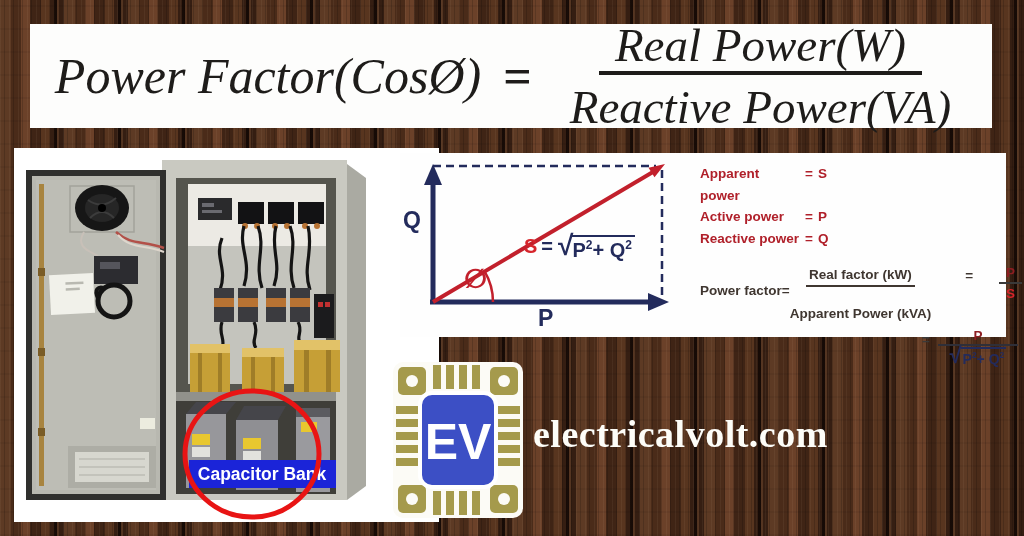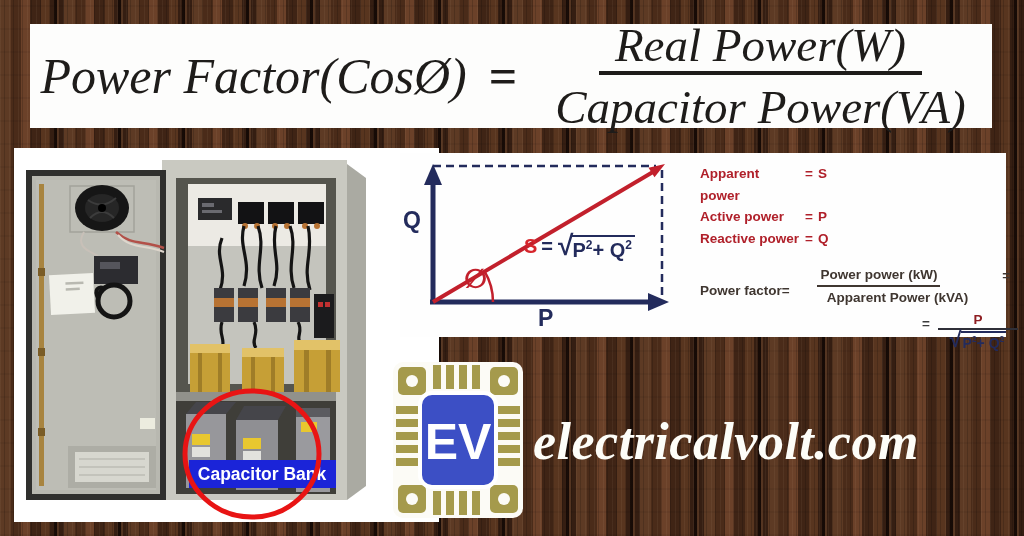--- a/index.html
+++ b/index.html
@@ -44,50 +44,50 @@
   
   .legend{position:absolute;left:300px;top:10px;width:306px;font-size:13.5px;font-weight:bold;}
   .leg-row{display:flex;line-height:21.5px;color:var(--crimson,#b0202a);}
   .leg-label{width:100px;}
   .leg-eq{width:18px;text-align:center;}
   .pf{margin-top:15px;color:var(--dark,#3f3630);}
   .pf-line1{display:flex;align-items:flex-start;line-height:17px;}
   .pf-label{margin-top:18px;white-space:nowrap;}
   .frac{display:inline-flex;flex-direction:column;align-items:center;}
   .pf-num{border-bottom:2.5px solid var(--dark,#3f3630);padding:2px 3px 2px;white-space:nowrap;}
-  .pf-den{padding-top:2px;white-space:nowrap;margin-left:37px;}
+  .pf-den{padding-top:18px;white-space:nowrap;}
   .pf-eq{margin-left:34px;margin-top:3px;}
   .ps-frac{margin-left:26px;}
   .ps-num{color:var(--maroon,#8e1e22);border-bottom:2px solid #3a3a3a;padding:0 7px 1px;}
   .ps-den{color:var(--brightred,#d6252b);padding-top:1px;}
   .pf-line2{display:flex;margin-top:6px;padding-left:222px;}
   .pf-eq2{margin-top:4px;color:#3a3a3a;}
   .frac2{display:inline-flex;flex-direction:column;align-items:center;margin-left:8px;}
   .f2-num{color:var(--maroon,#8e1e22);align-self:stretch;text-align:center;
           border-bottom:2.5px solid #2f2f38;padding-bottom:1px;min-width:80px;}
   .f2-den{color:var(--navy,#232b5c);display:inline-flex;font-size:14px;padding-top:1px;}
   .radical2{font-size:22px;line-height:.8;font-weight:bold;}
   .vinc2{border-top:2px solid var(--navy,#232b5c);margin-left:-1px;padding:1px 2px 0 2px;}
   
   .logo{position:absolute;left:393px;top:362px;}
   .site-name{position:absolute;left:533px;top:412px;font-family:"Liberation Serif",serif;
-             font-weight:bold;font-size:52px;color:#fdfdf8;letter-spacing:.5px;font-style:italic;}
+             font-weight:bold;font-size:38px;color:#fdfdf8;letter-spacing:.5px;}
 </style>
 </head>
 <body>
 
 <div class="stage">
   <div class="wood"></div>
 
   <div class="banner">
     <span class="b-lhs">Power Factor(CosØ)</span>
     <span class="b-eq">=</span>
     <span class="b-frac">
       <span class="b-num">Real Power(W)</span>
-      <span class="b-den">Capacitor Power(VA)</span>
+      <span class="b-den">Reactive Power(VA)</span>
     </span>
   </div>
 
   <div class="photo-card">
     <svg class="panel-svg" width="365" height="374" viewBox="0 0 365 374">
 
       <g>
         <polygon points="333,16 352,30 352,338 333,352" fill="#aaaaa2"></polygon>
         <rect x="148" y="12" width="185" height="340" fill="#c9c9c1"></rect>
         <rect x="162" y="30" width="160" height="316" fill="#55554e"></rect>
@@ -266,21 +266,21 @@
       </div>
       <div class="leg-row">
         <span class="leg-label">Reactive power</span>
         <span class="leg-eq">=</span>
         <span class="leg-sym">Q</span>
       </div>
       <div class="pf">
         <div class="pf-line1">
           <span class="pf-label">Power factor=</span>
           <span class="frac">
-            <span class="pf-num">Power power (kW)</span>
+            <span class="pf-num">Real factor (kW)</span>
             <span class="pf-den">Apparent Power (kVA)</span>
           </span>
           <span class="pf-eq">=</span>
           <span class="frac ps-frac">
             <span class="ps-num">P</span>
             <span class="ps-den">S</span>
           </span>
         </div>
         <div class="pf-line2">
           <span class="pf-eq2">=</span>

